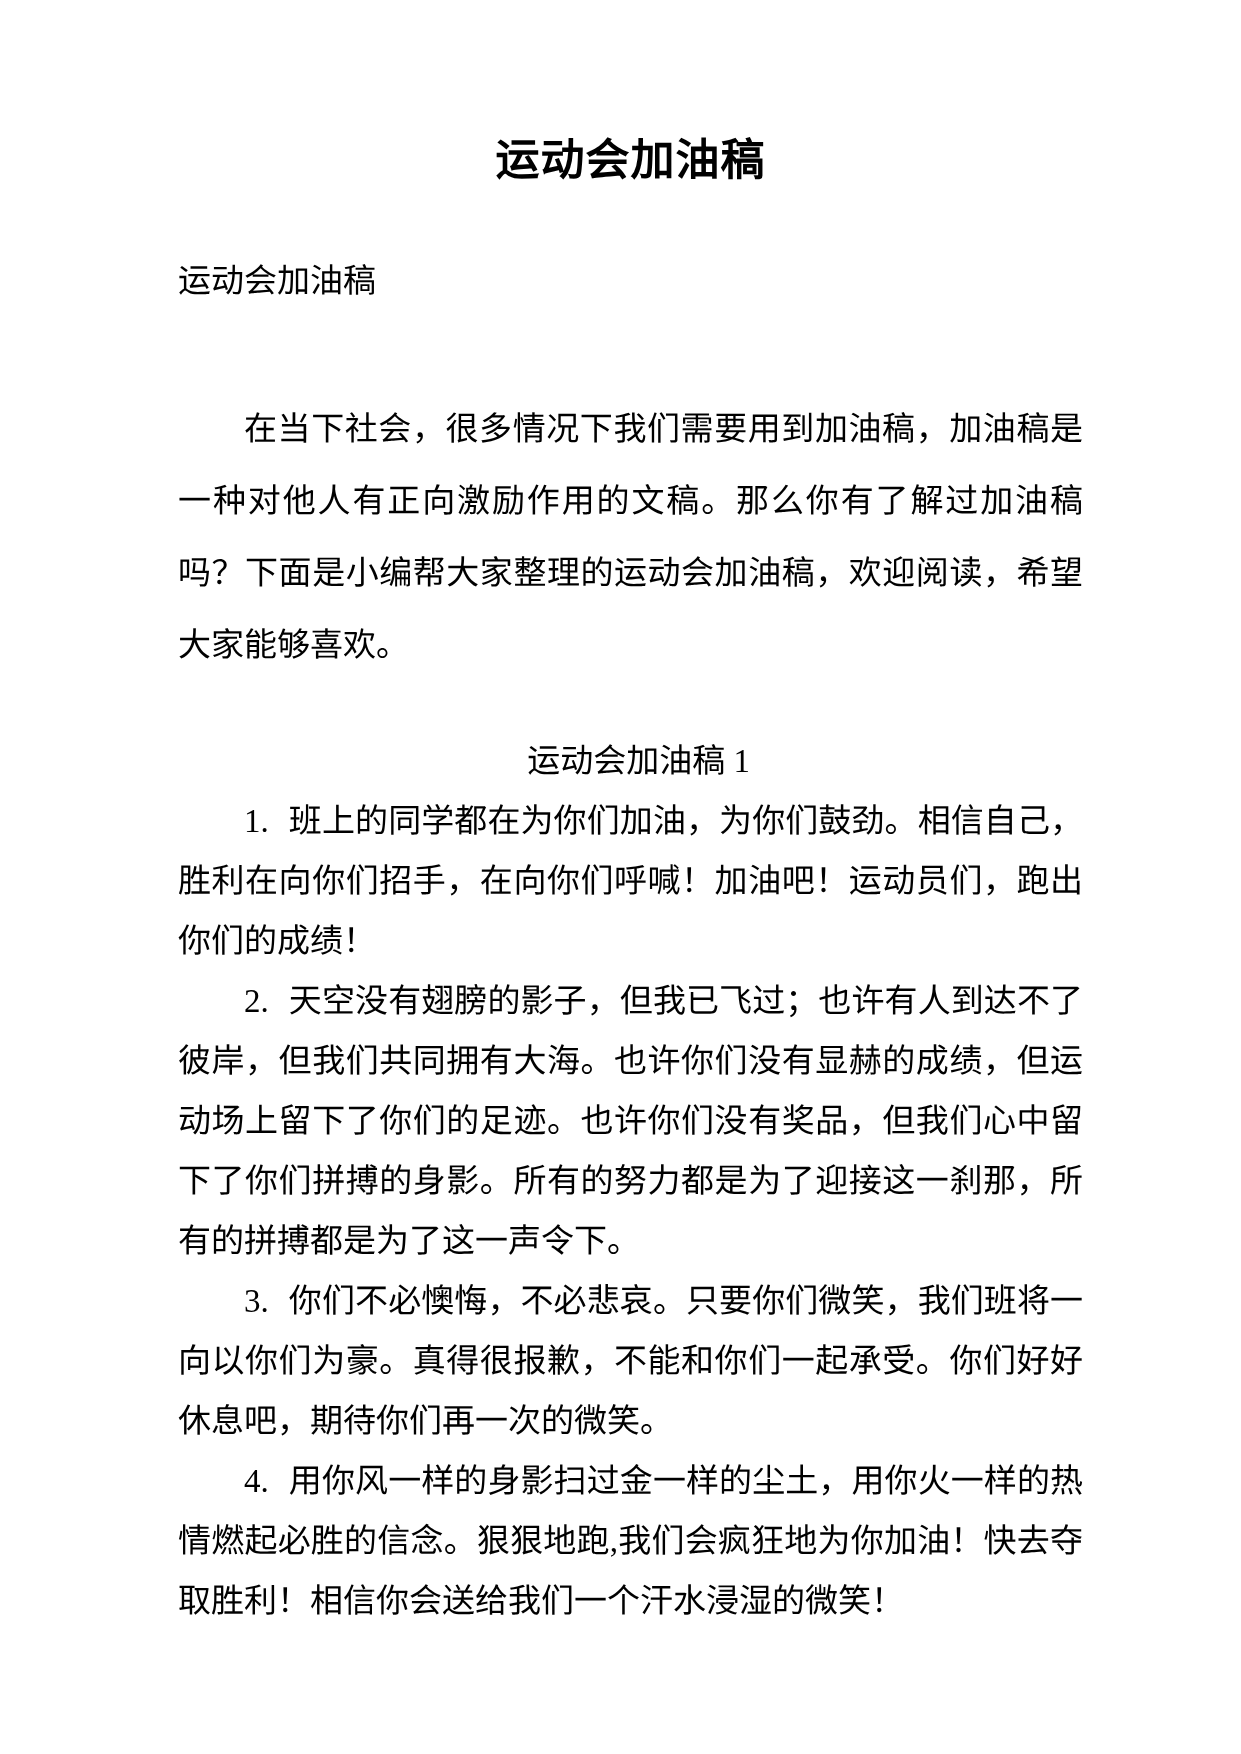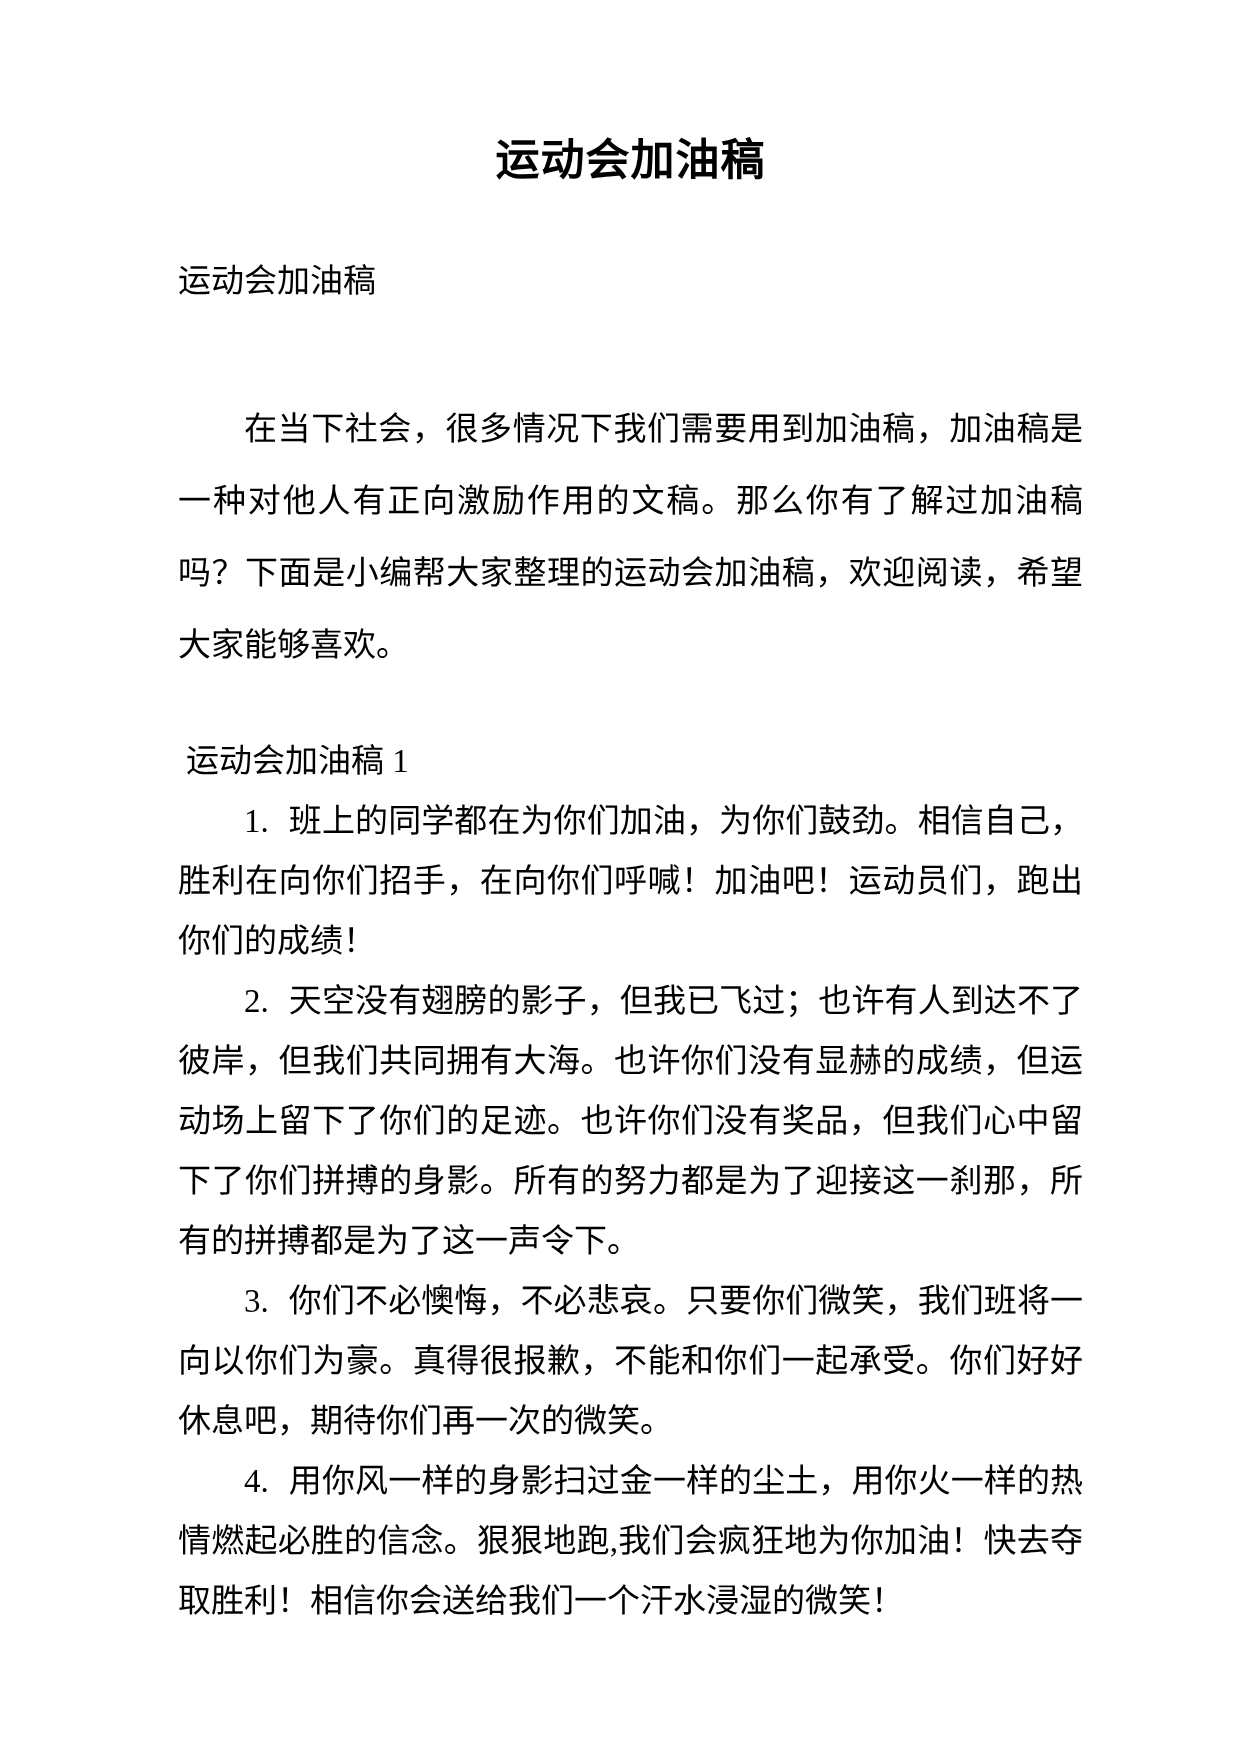--- a/index.html
+++ b/index.html
@@ -38,24 +38,25 @@
     font-weight: 400;
   }
   .intro {
     margin: 82px 0 0 0;
     font-size: 33px;
     line-height: 72px;
     text-align: justify;
     text-indent: 2em;
   }
   .section-heading {
-    margin: 50px 0 0 8px;
+    margin: 50px 0 0 16px;
     font-size: 33px;
     line-height: 60px;
     font-weight: 400;
+    text-align: center;
   }
   .item {
     margin: 0;
     font-size: 33px;
     line-height: 60px;
     text-align: justify;
     text-indent: 2em;
   }
   .item-label {
     margin-right: 20px;

